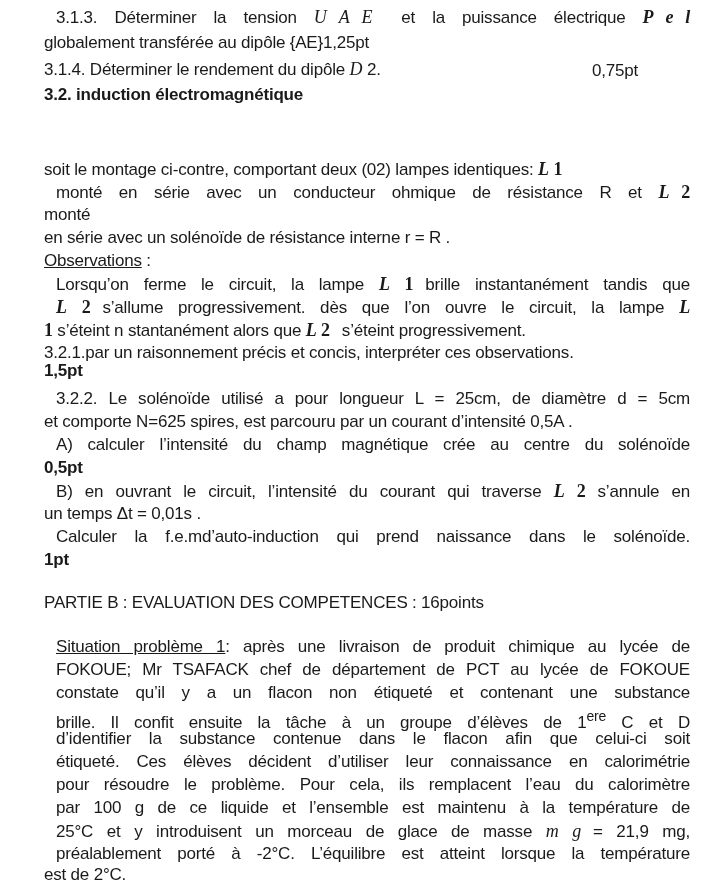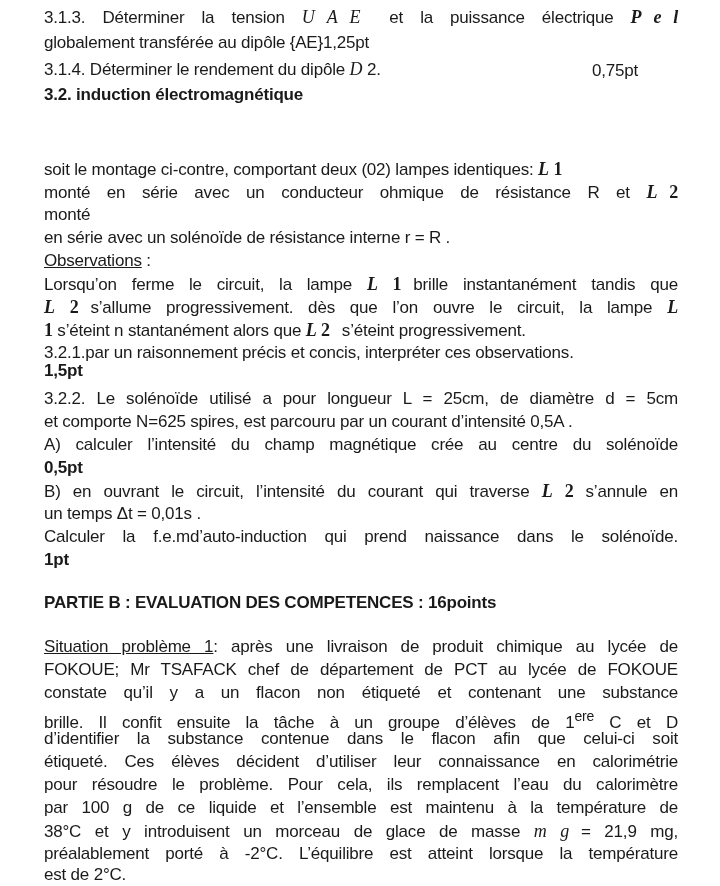--- a/index.html
+++ b/index.html
@@ -3,21 +3,21 @@
 <meta charset="utf-8">
 <style>
   html, body { margin: 0; padding: 0; background: #ffffff; }
   body { width: 720px; height: 886px; overflow: hidden; position: relative; }
   .page {
     position: absolute; left: 44px; top: 0; width: 640px;
     font-family: "Liberation Sans", sans-serif;
     font-size: 17px; color: #1a1a1a; letter-spacing: -0.2px;
   }
   .line { position: absolute; left: 0; white-space: nowrap; line-height: 22px; }
-  .just { width: 634px; text-align: justify; text-align-last: justify; white-space: normal; }
+  .just { width: 634px; text-align: justify; text-align-last: justify; white-space: normal; margin-left: 12px; }
   b { font-weight: normal; }
   .m { font-family: "Liberation Serif", serif; font-style: italic; font-size: 18px; }
   .mb { font-family: "Liberation Serif", serif; font-style: italic; font-weight: bold; font-size: 18px; }
   .n { font-family: "Liberation Serif", serif; font-weight: bold; font-size: 18px; }
   u { text-decoration: underline; }
   sup { font-size: 14px; vertical-align: 7px; }
   .sp { display: inline-block; width: 12px; }
 </style>
 </head>
 <body>
@@ -82,40 +82,40 @@
     <b>B)</b><span> en ouvrant le circuit, l’intensité du courant qui traverse </span><span class="mb">L</span> <span class="n">2</span><span class="sp"></span><span>s’annule en</span>
   </div>
   <div class="line" style="top:503px">
     <span>un temps </span><b>Δt = 0,01s</b><span> .</span>
   </div>
   <div class="line just" style="top:526px">
     <span>Calculer la </span><b>f.e.m</b><span>d’auto-induction qui prend naissance dans le solénoïde.</span>
   </div>
   <div class="line" style="top:549px; font-weight:bold">1pt</div>
 
-  <div class="line" style="top:592px; font-weight:bold">PARTIE B : EVALUATION DES COMPETENCES : 16points</div>
+  <div class="line" style="top:592px; font-weight:normal">PARTIE B : EVALUATION DES COMPETENCES : 16points</div>
 
   <div class="line just" style="top:636px">
     <b><u>Situation problème 1</u></b><span>: après une livraison de produit chimique au lycée de</span>
   </div>
   <div class="line just" style="top:659px">
     <b>FOKOUE</b><span>; </span><b>Mr TSAFACK</b><span> chef de département de </span><b>PCT</b><span> au lycée de </span><b>FOKOUE</b>
   </div>
   <div class="line just" style="top:682px">constate qu’il y a un flacon non étiqueté et contenant une substance</div>
   <div class="line just" style="top:705px">
     <span>brille. Il confit ensuite la tâche à un groupe d’élèves de </span><b>1</b><sup>ere</sup><b> C et D</b>
   </div>
   <div class="line just" style="top:728px">d’identifier la substance contenue dans le flacon afin que celui-ci soit</div>
   <div class="line just" style="top:751px">étiqueté. Ces élèves décident d’utiliser leur connaissance en calorimétrie</div>
   <div class="line just" style="top:774px">pour résoudre le problème. Pour cela, ils remplacent l’eau du calorimètre</div>
   <div class="line just" style="top:797px">
     <span>par </span><b>100 g</b><span> de ce liquide et l’ensemble est maintenu à la température de</span>
   </div>
   <div class="line just" style="top:820px">
-    <b>38°C</b><span> et y introduisent un morceau de glace de masse </span><span class="m">m</span> <span class="m">g</span><span class="sp"></span><b>= 21,9 mg,</b>
+    <b>25°C</b><span> et y introduisent un morceau de glace de masse </span><span class="m">m</span> <span class="m">g</span><span class="sp"></span><b>= 21,9 mg,</b>
   </div>
   <div class="line just" style="top:843px">
     <span>préalablement porté à </span><b>-2°C</b><span>. L’équilibre est atteint lorsque la température</span>
   </div>
   <div class="line" style="top:864px">
     <span>est de </span><b>2°C</b><span>.</span>
   </div>
 
 </div>
 

